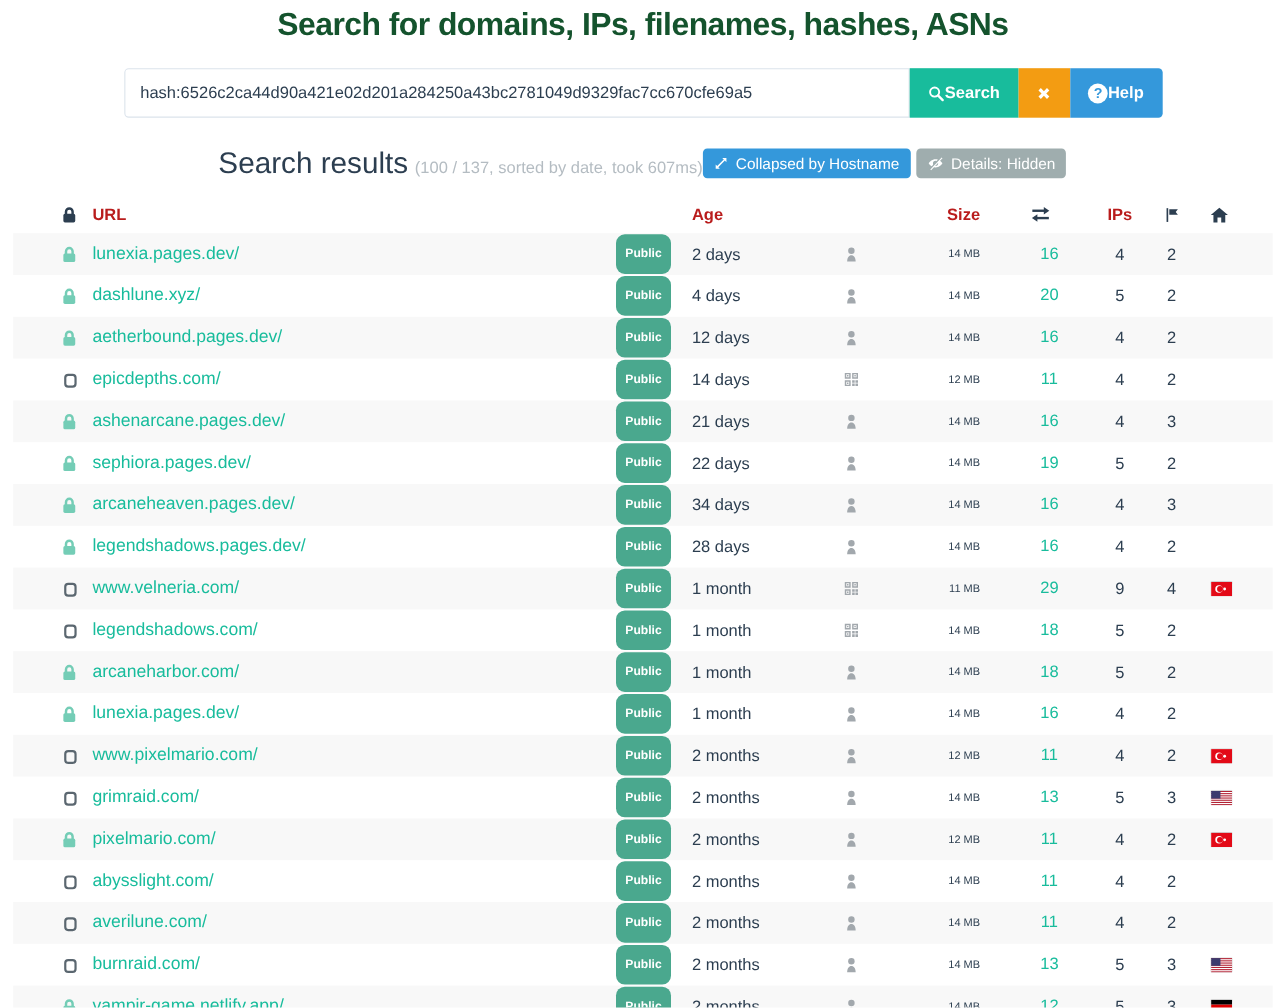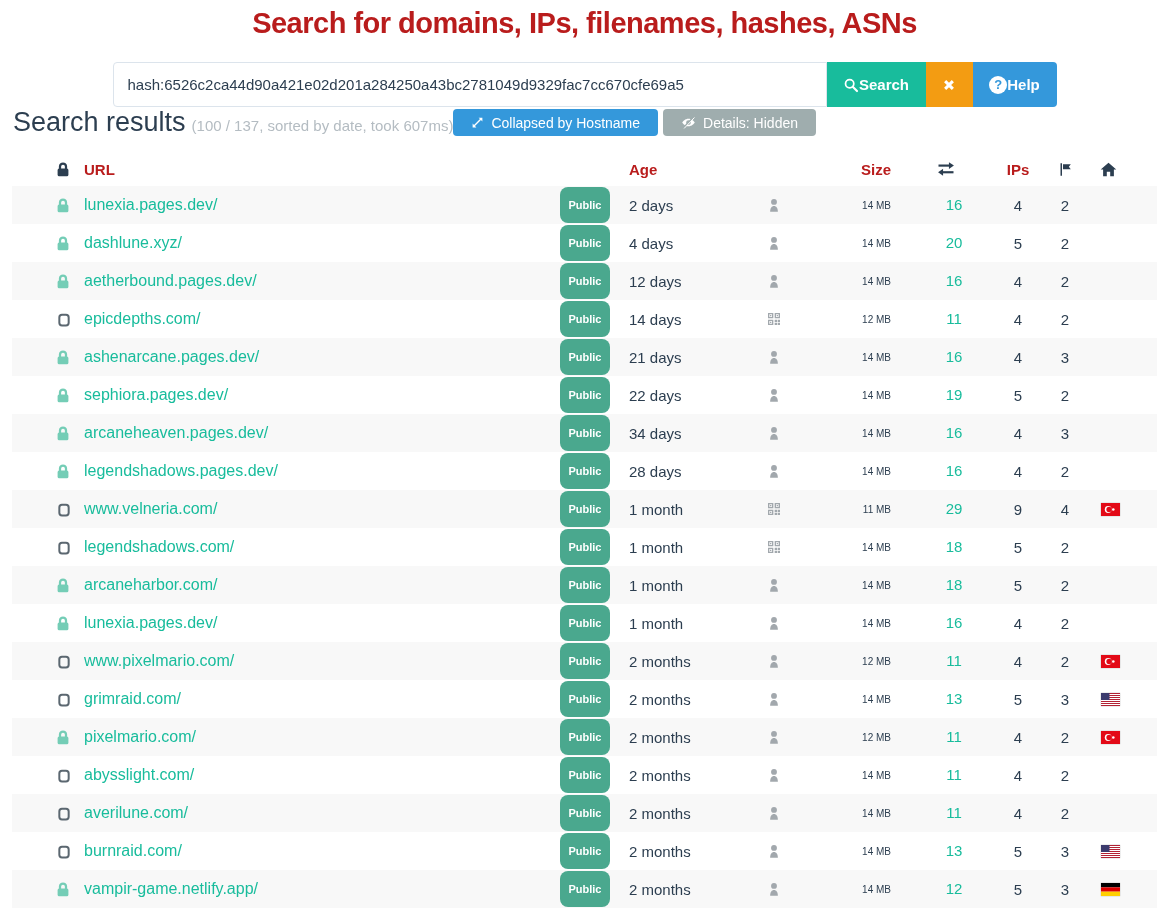--- a/index.html
+++ b/index.html
@@ -1,43 +1,43 @@
 <!DOCTYPE html>
 <html><head>
 <meta charset="utf-8">
 <style>
   * { margin:0; padding:0; box-sizing:border-box; }
   html,body { width:1169px; height:916px; overflow:hidden; background:#fff;
     font-family:"Liberation Sans","DejaVu Sans",sans-serif; color:#2c3e50; }
 
-  .page-title { text-align:center; font-size:29px; font-weight:700; color:#b91c1c;
+  .page-title { text-align:center; font-size:29px; font-weight:700; color:#14532d;
     padding-top:7px; letter-spacing:-0.5px; }
 
   
   .searchbar { display:flex; width:944px; margin:22px auto 0 auto; height:45px; }
   .search-input { flex:1; height:45px; border:1px solid #dce4ec; border-radius:4px 0 0 4px;
     padding:0 14px; font-size:15px; color:#2c3e50; outline:none;
     font-family:"Liberation Sans","DejaVu Sans",sans-serif; }
   .sbtn { height:45px; border:none; color:#fff; font-size:15px; font-weight:700;
     display:flex; align-items:center; justify-content:center; gap:0; cursor:pointer;
     font-family:"Liberation Sans","DejaVu Sans",sans-serif; }
   .btn-search { background:#18bc9c; width:99px; }
   .btn-clear  { background:#f39c12; width:47px; }
   .btn-help   { background:#3498db; width:84px; border-radius:0 4px 4px 0; }
   .qmark { width:18px; height:18px; background:#fff; color:#3498db; border-radius:50%;
     font-size:13px; font-weight:700; display:flex; align-items:center; justify-content:center; }
 
   
-  .results-head { display:flex; align-items:center; justify-content:flex-start;
-    padding:0 14px 0 13px; }
+  .results-head { display:flex; align-items:center; justify-content:center;
+    padding:0 14px 0 13px; margin-top:26px; }
   .results-title { font-size:27px; font-weight:500; color:#2c3e50; }
   .results-meta { font-size:15px; font-weight:400; color:#b4bcc2; margin-left:6px; }
   .head-buttons { display:flex; gap:5px; }
   .hbtn { border:none; border-radius:4px; color:#fff; font-size:14px; height:27px;
-    padding:0 18px; display:flex; align-items:center; gap:7px; cursor:pointer;
+    padding:0 10px; display:flex; align-items:center; gap:7px; cursor:pointer;
     font-family:"Liberation Sans","DejaVu Sans",sans-serif; }
   .hbtn-blue { background:#3498db; }
   .hbtn-gray { background:#9fadae; }
 
   
   .results-table { margin:14px 12px 0 12px; }
   .trow { display:grid;
     grid-template-columns:62px 1fr 52px 118px 90px 72px 110px 34px 60px 46px;
     padding-right:16px; align-items:center; }
   .thead { height:34px; font-weight:700; font-size:15px; color:#b91c1c; }

